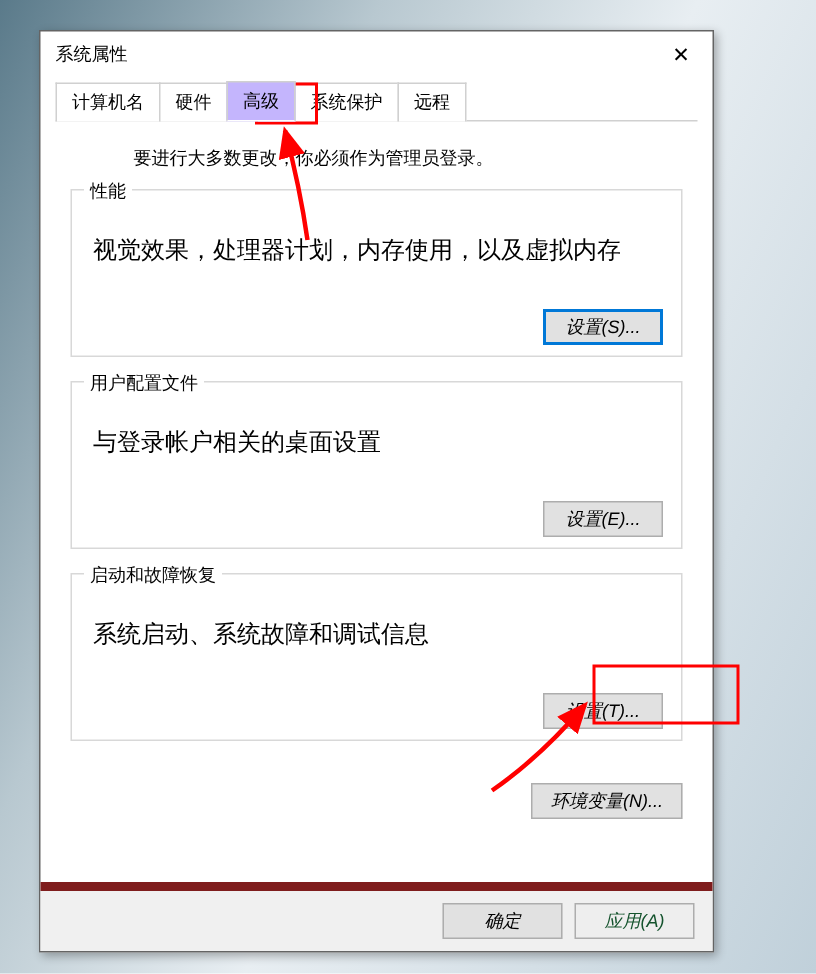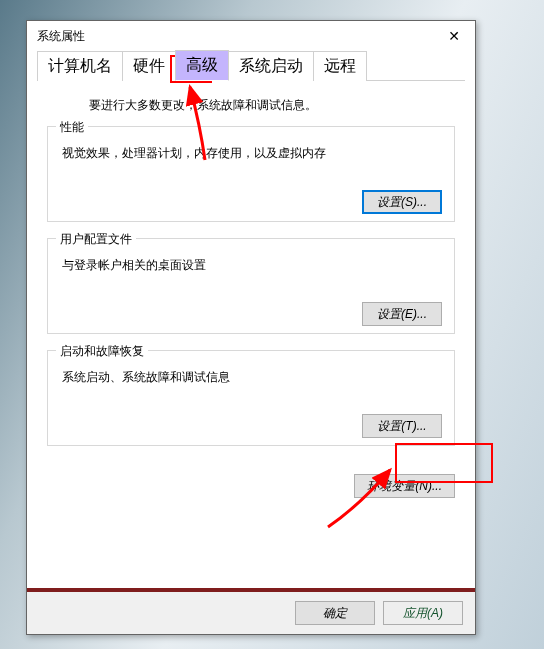--- a/index.html
+++ b/index.html
@@ -27,51 +27,51 @@
   .tabstrip {
     position: relative; height: 24px; margin: 6px 10px 0 10px;
     border-bottom: 1px solid #d0d0d0;
     display: flex; align-items: flex-end;
   }
   .tab {
     padding: 4px 10px 4px 10px;
     border: 1px solid #d0d0d0; border-bottom: none;
     background: #ffffff; margin-right: -1px;
     position: relative; top: 1px;
-    font-size: 16px; cursor: default;
+    font-size: 12px; cursor: default;
   }
   .tab.active {
     background: #c4b5fd; z-index: 2;
     border-bottom: 1px solid #ffffff;
   }
   .content { padding: 10px 20px 8px 20px; }
   .admin-note { margin: 6px 0 12px 42px; font-size: 12px; }
   .group {
     border: 1px solid #d8d8d8; position: relative;
     padding: 18px 12px 7px 12px; margin-bottom: 16px;
     background: #ffffff;
   }
   .group-title {
     position: absolute; top: -8px; left: 8px;
     background: #ffffff; padding: 0 4px; font-size: 12px;
   }
-  .group-desc { font-size: 12px; margin: 0 0 6px 2px; }
+  .group-desc { font-size: 16px; margin: 12px 0 6px 2px; }
   .btn-row { display: flex; justify-content: flex-end; margin-top: 28px; }
   .winbtn {
     min-width: 80px; height: 24px;
     background: #e1e1e1; border: 1px solid #adadad;
     font-size: 12px; padding: 0 12px; cursor: default;
     display: inline-flex; align-items: center; justify-content: center; font-style: italic;
   }
   .winbtn:disabled { color: #14532d; background: #eeeeee; }
   .winbtn.focus { border: 2px solid #0078d7; padding: 0 11px; height: 24px; }
   .env-row { display: flex; justify-content: flex-end; margin: 4px 20px 0 0; }
   .bottom-bar {
     position: absolute; left: 0; right: 0; bottom: 0; height: 46px;
-    border-top: 4px solid #7f1d1d; background: #f0f0f0;
+    border-top: 6px solid #7f1d1d; background: #f0f0f0;
     display: flex; align-items: center; justify-content: flex-end;
     padding: 0 12px; gap: 8px;
   }
   
   .annot-rect { position: absolute; border: 2px solid #ff0000; pointer-events: none; }
   .arrow-svg { position: absolute; pointer-events: none; }
 </style>
 </head>
 <body>
 
@@ -79,27 +79,27 @@
 
   <div class="titlebar">
     <span class="title">系统属性</span>
     <span class="close">✕</span>
   </div>
 
   <div class="tabstrip">
     <div class="tab">计算机名</div>
     <div class="tab">硬件</div>
     <div class="tab active">高级</div>
-    <div class="tab">系统启动</div>
+    <div class="tab">系统保护</div>
     <div class="tab">远程</div>
   </div>
 
   <div class="content">
 
-    <div class="admin-note">要进行大多数更改，系统故障和调试信息。</div>
+    <div class="admin-note">要进行大多数更改，你必须作为管理员登录。</div>
 
     <div class="group">
       <div class="group-title">性能</div>
       <div class="group-desc">视觉效果，处理器计划，内存使用，以及虚拟内存</div>
       <div class="btn-row">
         <button class="winbtn focus">设置(S)...</button>
       </div>
     </div>
 
     <div class="group">

